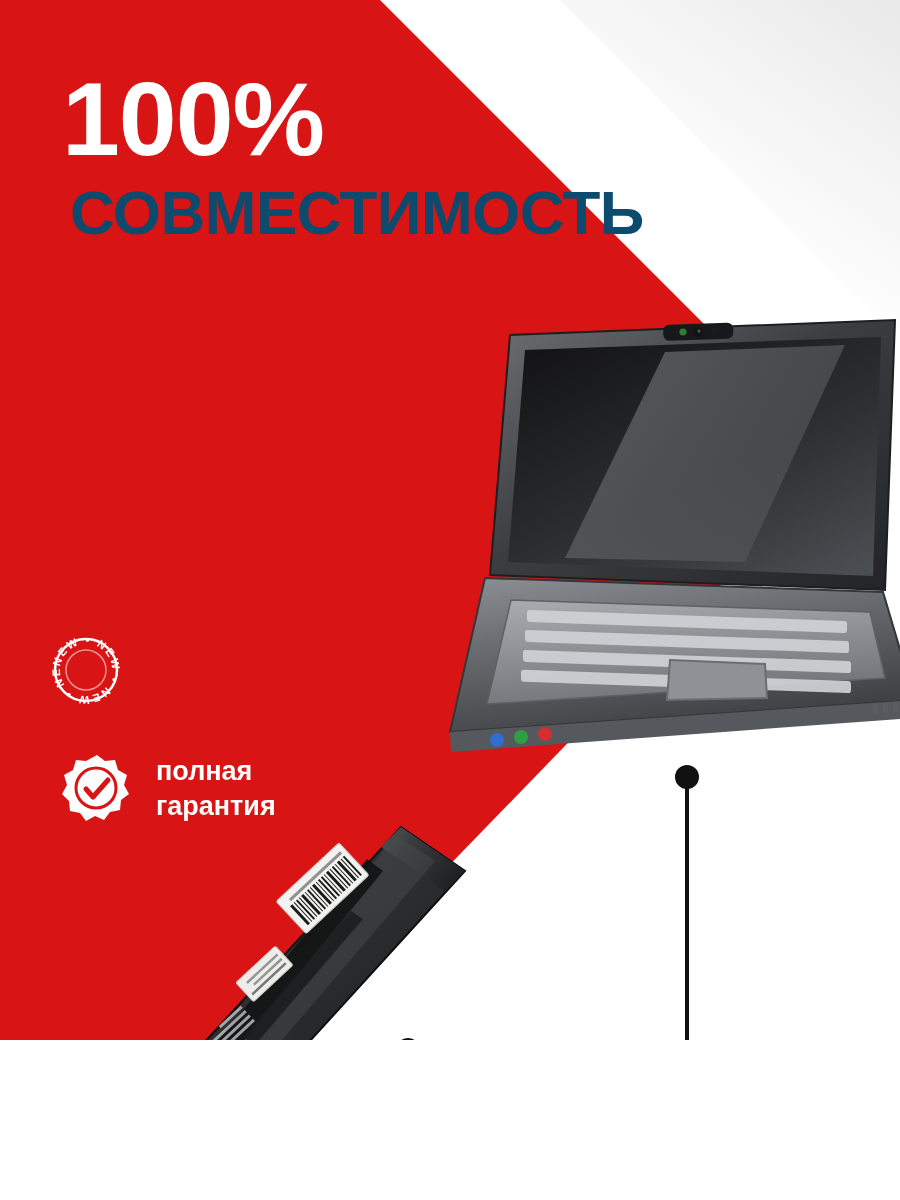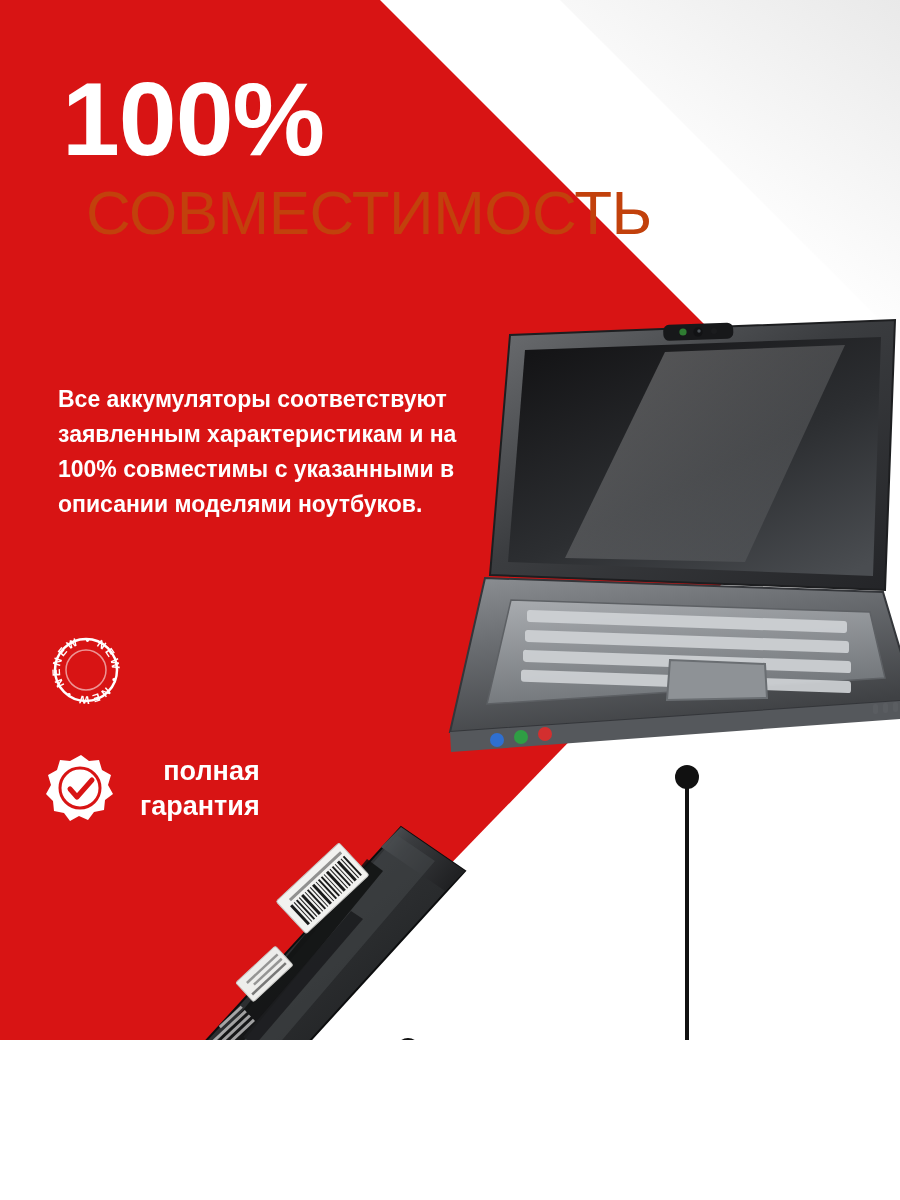--- a/index.html
+++ b/index.html
@@ -77,26 +77,26 @@
   }
   .headline-big {
     color: #ffffff;
     font-size: 104px;
     line-height: 0.92;
     font-weight: bold;
     letter-spacing: -1px;
     margin: 0;
   }
   .headline-sub {
-    color: #c2410c;
+    color: #0c4a6e;
     font-size: 62px;
     line-height: 1.0;
-    font-weight: normal;
+    font-weight: bold;
     letter-spacing: -0.5px;
-    margin: 14px 0 0 24px;
+    margin: 14px 0 0 8px;
   }
 
   
   .body-text {
     position: absolute;
     left: 58px;
     top: 382px;
     width: 400px;
     color: #ffffff;
     font-size: 23px;
@@ -106,21 +106,21 @@
   }
 
   
   .feature {
     position: absolute;
     display: flex;
     align-items: center;
     gap: 22px;
   }
   .feature-new { left: 44px; top: 628px; }
-  .feature-warranty { left: 44px; top: 752px; text-align: right; }
+  .feature-warranty { left: 60px; top: 752px; }
 
   .feature-label {
     color: #ffffff;
     font-size: 27px;
     line-height: 1.28;
     font-weight: bold;
     white-space: pre-line;
   }
 
   .badge-new {
@@ -170,21 +170,20 @@
   <div class="bg-red-body"></div>
   <div class="bg-white-wedge"></div>
   <div class="bg-gray-accent"></div>
   <div class="bg-white-wedge-bottom"></div>
 
   <div class="headline-wrap">
     <div class="headline-big">100%</div>
     <div class="headline-sub">СОВМЕСТИМОСТЬ</div>
   </div>
 
-  <p class="body-text">Все аккумуляторы соответствуют заявленным характеристикам и на 100% совместимы с указанными в описании моделями ноутбуков.</p>
 
   <div class="laptop">
     <svg viewBox="0 0 500 470" width="500" height="470" xmlns="http://www.w3.org/2000/svg">
       <defs>
         <linearGradient id="screenBezel" x1="0" y1="0" x2="1" y2="1">
           <stop offset="0%" stop-color="#6d6f72"></stop>
           <stop offset="45%" stop-color="#3b3d40"></stop>
           <stop offset="100%" stop-color="#232427"></stop>
         </linearGradient>
         <linearGradient id="screenGlass" x1="0.15" y1="0" x2="0.9" y2="1">

